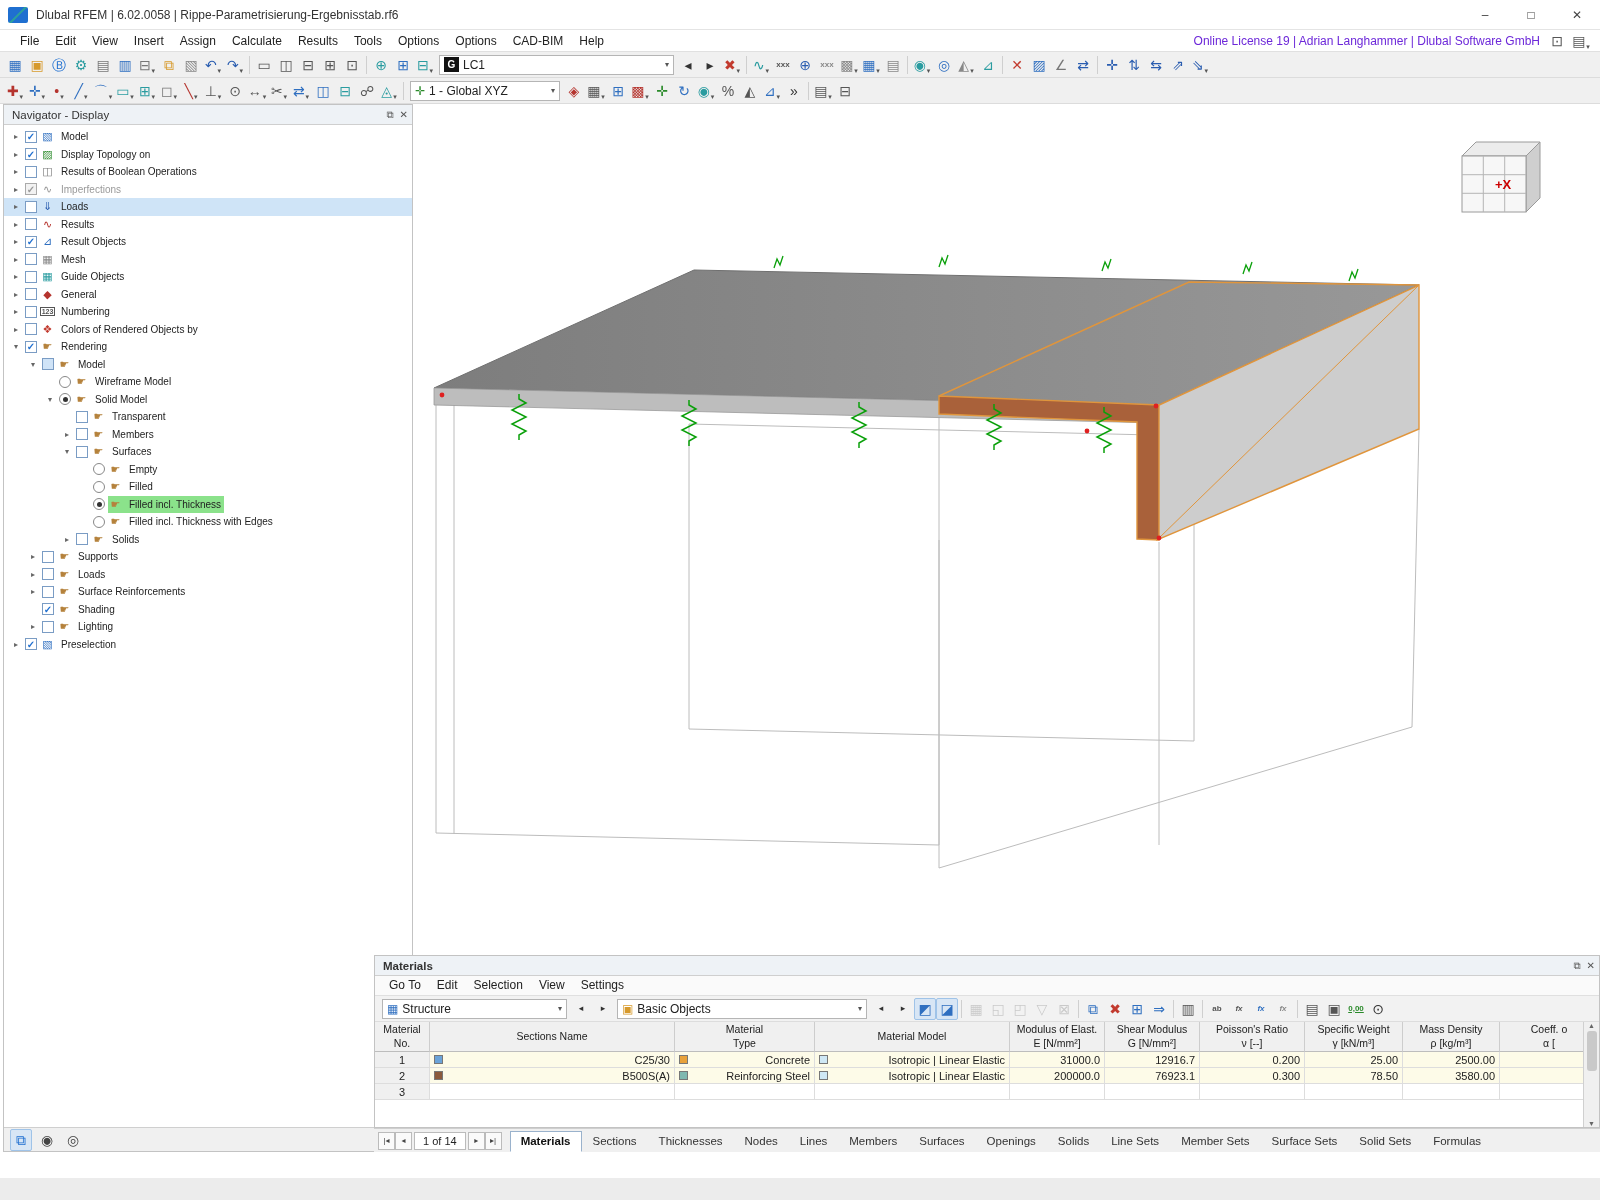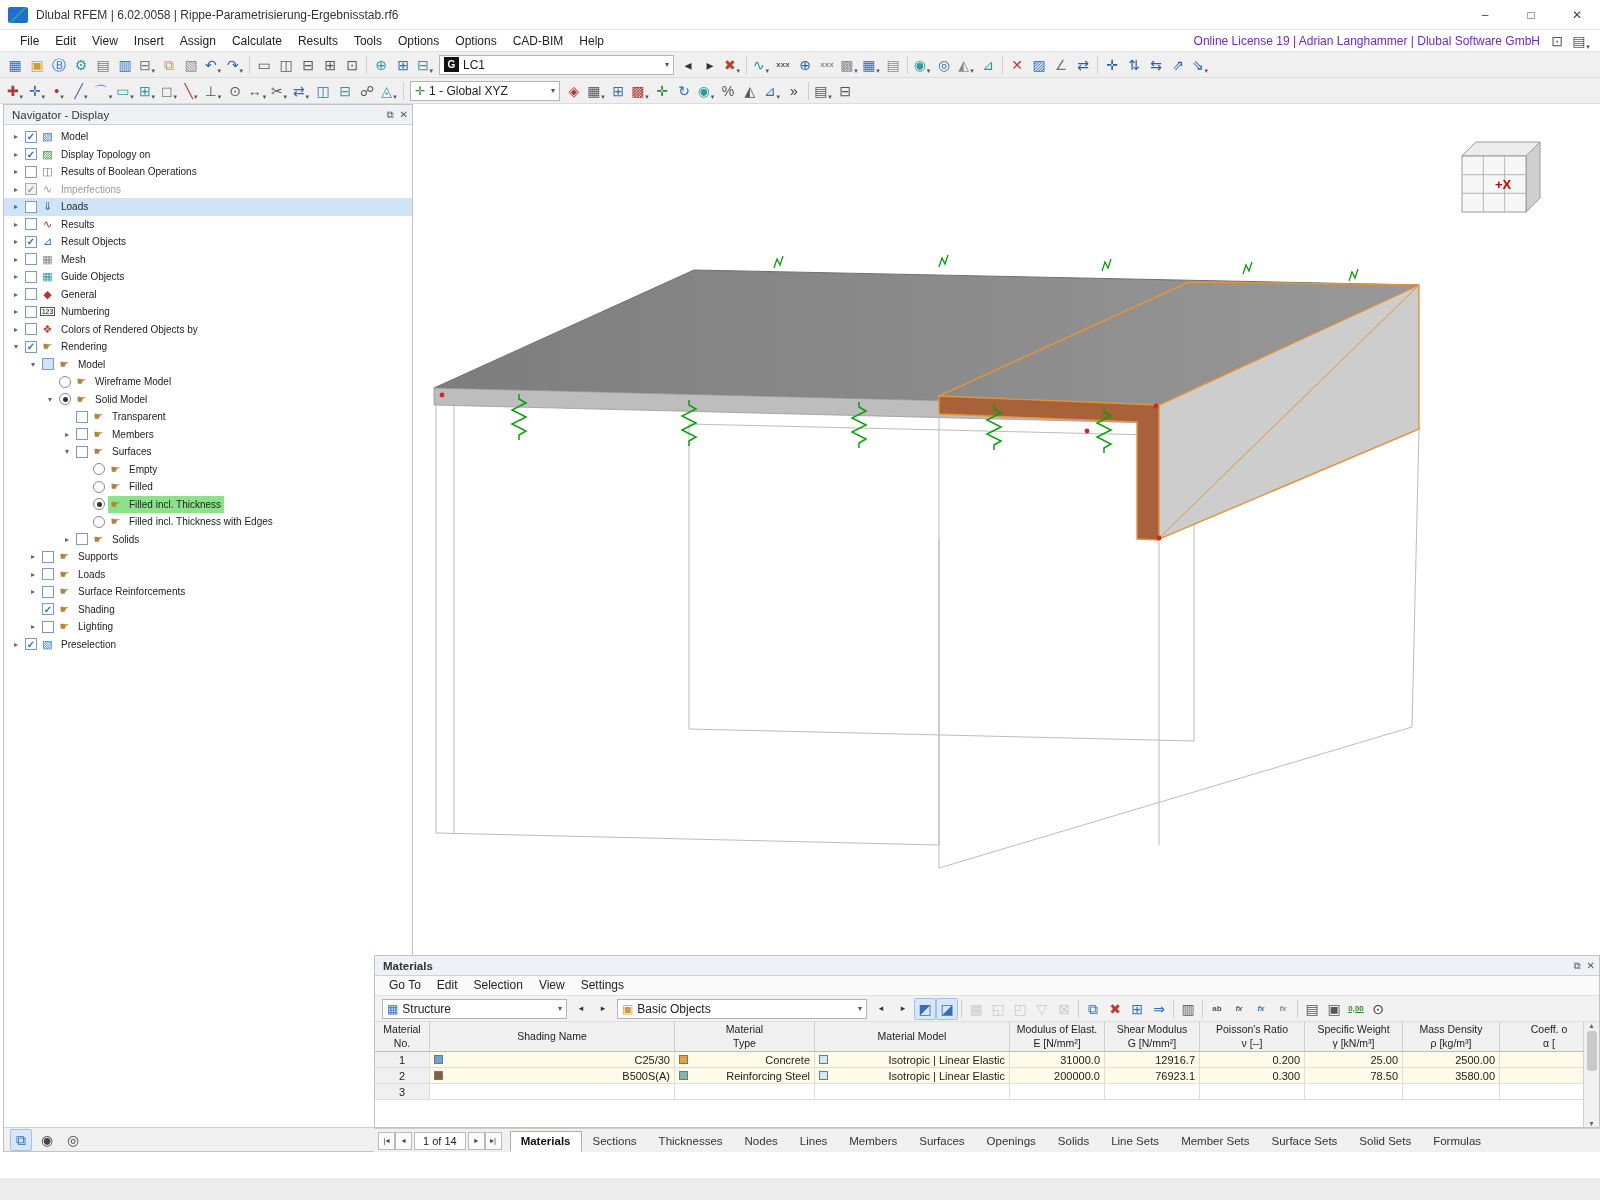--- a/index.html
+++ b/index.html
@@ -623,21 +623,21 @@
           <span class="tb-icon" style="color: rgb(51, 51, 51);">⊙</span>
         </span>
     </div>
     <div class="mat-table-wrap">
       <div class="mat-table" id="mat-table">
           <div class="th">
             <div>Material</div>
             <div>No.</div>
           </div>
           <div class="th">
-            <div>Shading Name</div>
+            <div>Sections Name</div>
           </div>
           <div class="th">
             <div>Material</div>
             <div>Type</div>
           </div>
           <div class="th">
             <div>Material Model</div>
           </div>
           <div class="th">
             <div>Modulus of Elast.</div>

